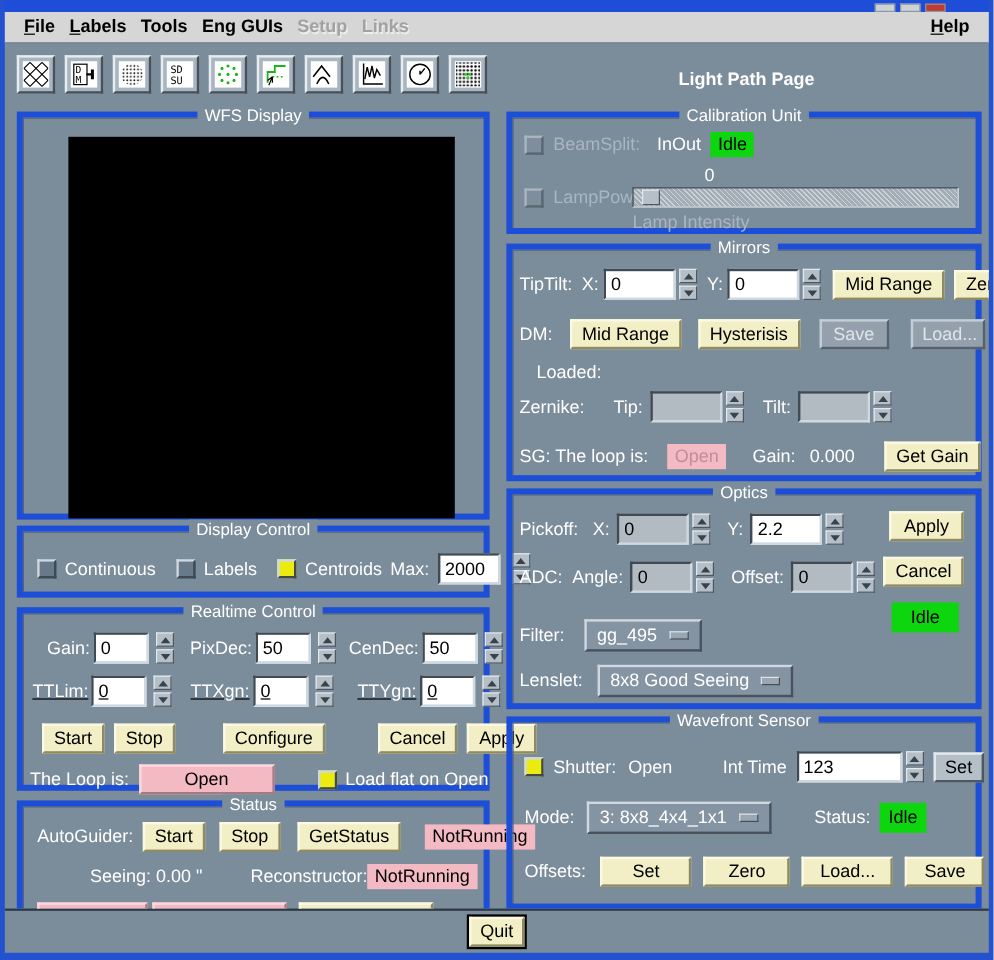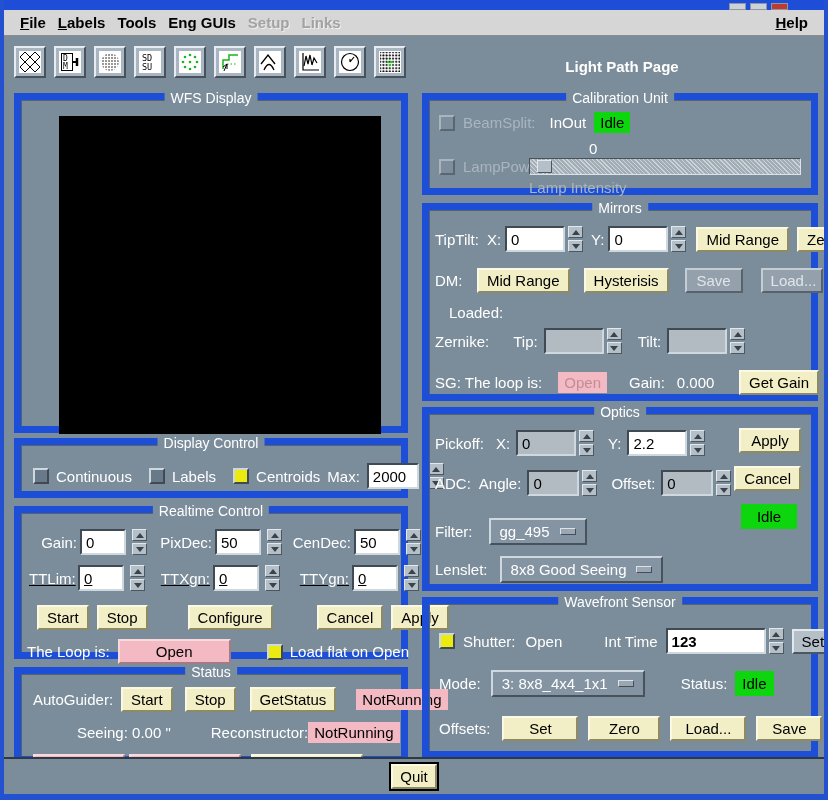--- a/index.html
+++ b/index.html
@@ -11,21 +11,21 @@
   .wb { width:17px; height:7px; background:#cdd2d7; border:1px solid #8d98a2; }
   .wb.close { background:#c03a30; }
   .menubar { height:26px; background:#d6d6d6; border-bottom:1px solid #8d8d8d; display:flex; align-items:center; gap:12px; padding:0 16px; font-weight:bold; font-size:15px; color:#000; flex:0 0 auto; }
   .menu-item { display:inline-block; cursor:default; }
   .menu-item.accel::first-letter { text-decoration:underline; }
   .menu-item.disabled { color:#a2a2a2; text-shadow:1px 1px 0 #eee; }
   .menu-help { margin-left:auto; }
   .content { position:relative; height:721px; background:#7b8c9b; overflow:hidden; flex:0 0 auto; }
   .quitbar { height:37px; background:#7b8c9b; border-top:2px solid #2e3942; display:flex; align-items:center; justify-content:center; flex:0 0 auto; }
 
-  .grp { position:absolute; border:7px solid #1d4ed8; box-shadow:inset 1px 1px 0 #55636f; }
+  .grp { position:absolute; border:5px solid #1d4ed8; box-shadow:inset 1px 1px 0 #55636f; }
   .grp-label { position:absolute; top:-10px; left:50%; transform:translateX(-50%); background:#7b8c9b; padding:0 6px; color:#fff; font-size:14px; white-space:nowrap; }
   .row { position:absolute; display:flex; align-items:center; }
   .lbl { color:#fff; font-size:15px; white-space:nowrap; }
   .dim { color:#a9b6c0; }
 
   .toolrow { position:absolute; left:10px; top:10px; display:flex; gap:8px; }
   .tool { width:32px; height:32px; background:#a9b6c1; border:2px solid; border-color:#e6ecf1 #47525c #47525c #e6ecf1; padding:3px; cursor:pointer; }
   .tool .face { width:100%; height:100%; background:#fff; display:flex; align-items:center; justify-content:center; }
 
   .btn { background:#f2eec5; border:2px solid; border-color:#fbf9e4 #8e8a63 #8e8a63 #fbf9e4; color:#000; font-size:15px; font-family:"Liberation Sans",sans-serif; padding:2px 8px; white-space:nowrap; cursor:pointer; }
@@ -477,21 +477,21 @@
       </div>
     </div>
 
     <div class="grp" style="left:418px;top:561px;width:396px;height:161px;">
       <span class="grp-label">Wavefront Sensor</span>
       <div class="row" style="left:10px;top:24px;">
         <div class="cb checked"></div>
         <span class="lbl" style="margin-left:8px;">Shutter:</span>
         <span class="lbl" style="margin-left:10px;">Open</span>
         <span class="lbl" style="margin-left:42px;">Int Time</span>
-        <input class="fld" style="width: 100px; margin-left: 8px; font-weight: bold;" value="123">
+        <input class="fld" style="width: 88px; margin-left: 8px;" value="123">
         <span class="spin">
             <span class="sb">
               <span class="tu"></span>
             </span>
             <span class="sb">
               <span class="td"></span>
             </span>
           </span>
         <button class="btn graybtn" style="margin-left:8px;">Set</button>
       </div>

